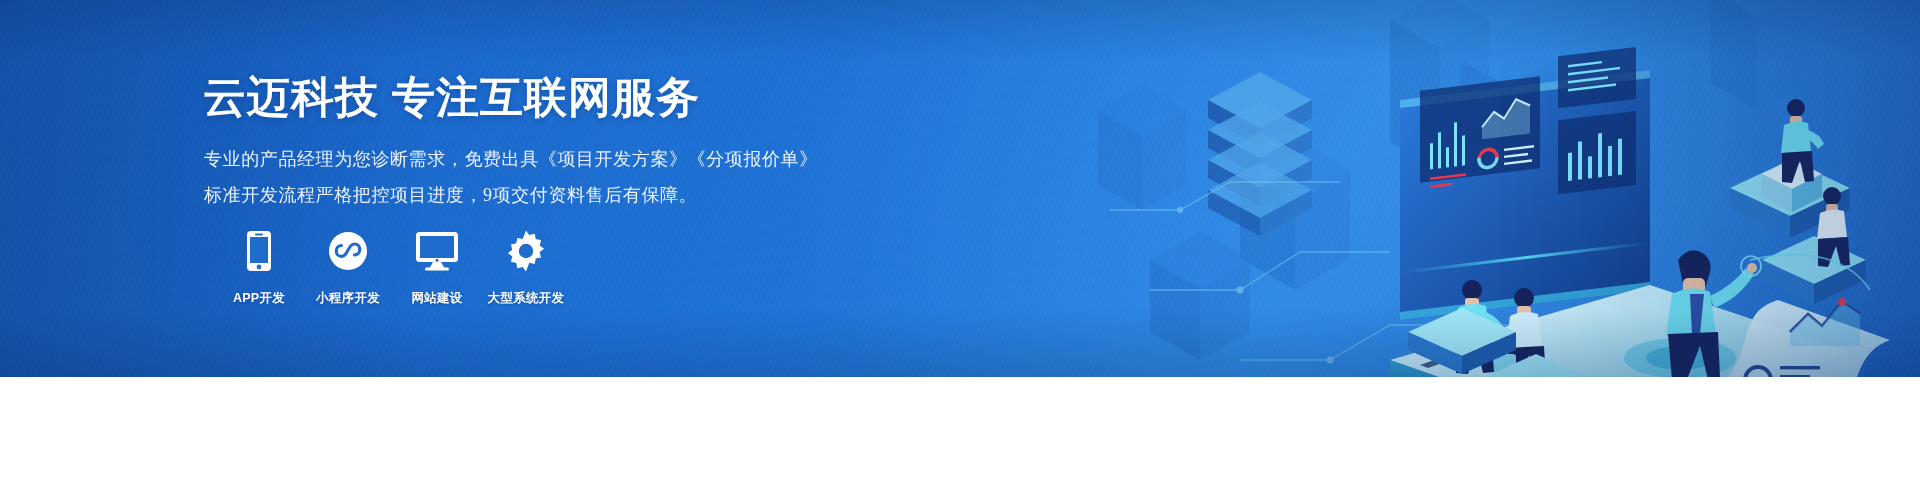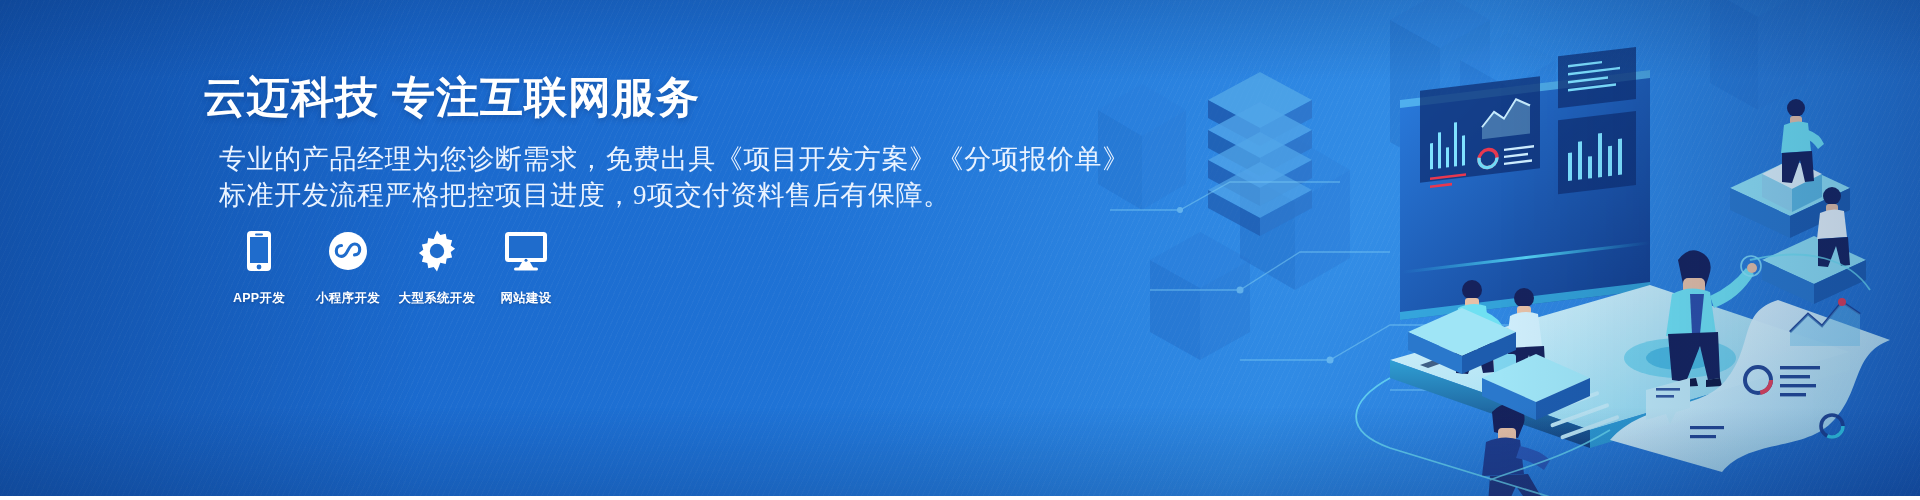--- a/index.html
+++ b/index.html
@@ -2,21 +2,21 @@
 <html><head>
 <meta charset="utf-8">
 <style>
   html,body{margin:0;padding:0;}
   body{
     width:1920px;height:500px;overflow:hidden;
     font-family:"Liberation Sans","DejaVu Sans",sans-serif;
   }
 
   .banner{
-    position:relative;width:1920px;height:496px;overflow:hidden;
+    position:relative;width:1920px;height:377px;overflow:hidden;
     background:
       radial-gradient(1200px 700px at 78% 45%, rgba(60,150,235,.55) 0%, rgba(60,150,235,0) 60%),
       linear-gradient(117deg, #1560c4 0%, #1a68cc 22%, #1f73d6 45%, #2b86e2 68%, #1f6ccc 88%, #1657b8 100%);
   }
   
   .banner::before{
     content:"";position:absolute;inset:0;
     background-image:repeating-linear-gradient(115deg, rgba(255,255,255,.030) 0px, rgba(255,255,255,.030) 1px, rgba(255,255,255,0) 1px, rgba(255,255,255,0) 5px);
     pointer-events:none;
   }
@@ -30,22 +30,22 @@
   
   .copy{position:absolute;left:203px;top:0;width:720px;height:500px;}
   .headline{
     position:absolute;top:76px;left:0;
     font-size:43px;line-height:1;font-weight:bold;color:#ffffff;
     letter-spacing:1px;white-space:nowrap;
     text-shadow:0 2px 6px rgba(6,34,82,.30);
   }
   .sub{
     position:absolute;left:1px;
-    font-size:27px;line-height:34px;color:#eaf3ff;
-    letter-spacing:.6px;white-space:nowrap;font-weight:normal;margin-left:15px;
+    font-size:18px;line-height:34px;color:#eaf3ff;
+    letter-spacing:.6px;white-space:nowrap;font-weight:normal;
   }
   .sub1{top:142px;}
   .sub2{top:178px;font-family:Liberation Serif, serif;}
 
   
   .services{position:absolute;left:14px;top:228px;display:flex;align-items:flex-start;}
   .svc{width:72px;display:flex;flex-direction:column;align-items:center;cursor:pointer;}
   .svc .ico{height:46px;display:flex;align-items:center;justify-content:center;margin-bottom:16px;}
   .svc .lbl{
     font-size:12.5px;color:#ffffff;white-space:nowrap;letter-spacing:.3px;font-weight:bold;
@@ -364,38 +364,38 @@
         <span class="ico">
           <svg width="40" height="40" viewBox="0 0 40 40">
             <circle cx="20" cy="20" r="19" fill="#ffffff"></circle>
             <path d="M13.5 14.5c-3.2 0-5.2 2.4-5.2 5.4 0 3 2 5.5 5 5.5 3.6 0 5.4-3.4 6.7-6.2 1.3-2.8 3.1-6.2 6.7-6.2 3 0 5 2.5 5 5.5 0 3-2 5.4-5.2 5.4" fill="none" stroke="#1f6ccc" stroke-width="3.1" stroke-linecap="round"></path>
           </svg>
         </span>
         <span class="lbl">小程序开发</span>
       </div>
 
 
-      <div class="svc svc-4">
-        <span class="ico">
-          <svg width="42" height="42" viewBox="0 0 42 42">
-            <path d="M21 0.5l3.3 4.4 5.4-1.2 1 5.4 5.4 1.1-1.4 5.3 4.4 3.3-4.4 3.3 1.4 5.3-5.4 1.1-1 5.4-5.4-1.2L21 41.5l-3.3-4.4-5.4 1.2-1-5.4-5.4-1.1 1.4-5.3L2.9 23l4.4-3.3-1.4-5.3 5.4-1.1 1-5.4 5.4 1.2z" fill="#ffffff"></path>
-            <circle cx="21" cy="21" r="7.2" fill="#1f6ccc"></circle>
-          </svg>
-        </span>
-        <span class="lbl">大型系统开发</span>
-      </div>
-
       <div class="svc svc-3">
         <span class="ico">
           <svg width="44" height="40" viewBox="0 0 44 40">
             <rect x="1" y="1" width="42" height="30" rx="3.5" fill="#ffffff"></rect>
             <rect x="5" y="5" width="34" height="22" fill="#1f6ccc"></rect>
             <circle cx="22" cy="29.3" r="1.5" fill="#1f6ccc"></circle>
             <path d="M14 38l4-7h8l4 7z" fill="#ffffff"></path>
             <rect x="10" y="36.5" width="24" height="3" rx="1.5" fill="#ffffff"></rect>
           </svg>
         </span>
         <span class="lbl">网站建设</span>
       </div>
 
+      <div class="svc svc-4">
+        <span class="ico">
+          <svg width="42" height="42" viewBox="0 0 42 42">
+            <path d="M21 0.5l3.3 4.4 5.4-1.2 1 5.4 5.4 1.1-1.4 5.3 4.4 3.3-4.4 3.3 1.4 5.3-5.4 1.1-1 5.4-5.4-1.2L21 41.5l-3.3-4.4-5.4 1.2-1-5.4-5.4-1.1 1.4-5.3L2.9 23l4.4-3.3-1.4-5.3 5.4-1.1 1-5.4 5.4 1.2z" fill="#ffffff"></path>
+            <circle cx="21" cy="21" r="7.2" fill="#1f6ccc"></circle>
+          </svg>
+        </span>
+        <span class="lbl">大型系统开发</span>
+      </div>
+
     </div>
   </div>
 </div>
 
 </body></html>

